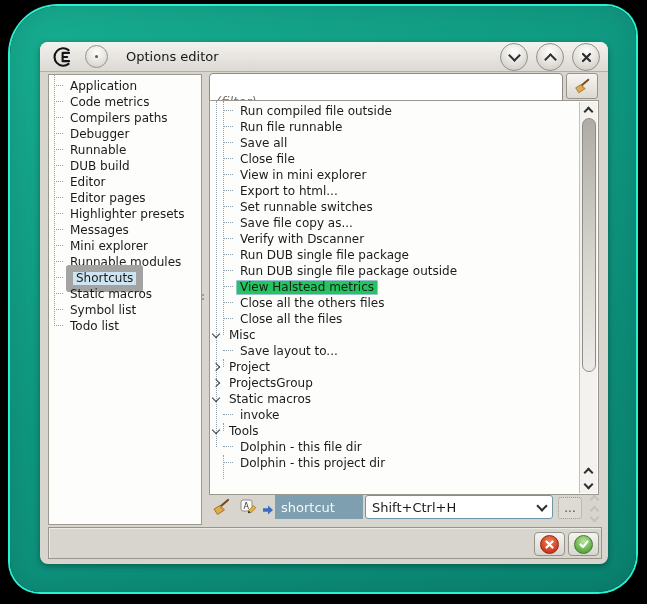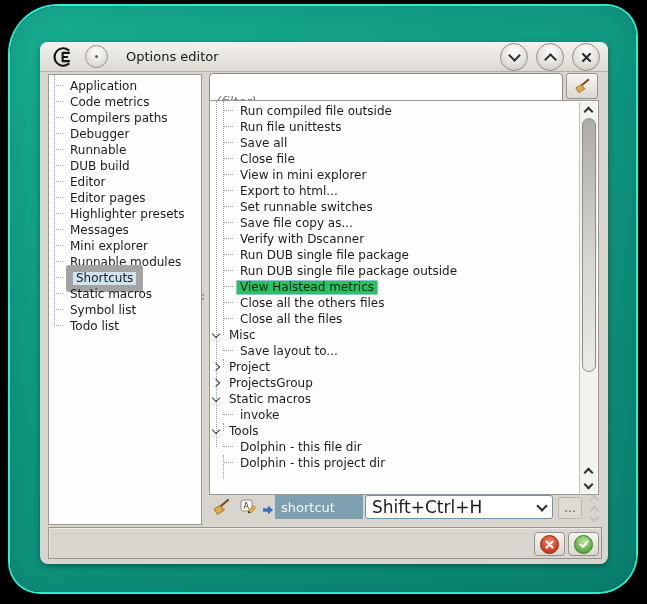--- a/index.html
+++ b/index.html
@@ -81,21 +81,21 @@
   .sb-thumb{position:absolute;left:2px;top:16px;width:12px;height:252px;border-radius:7px;
             background:linear-gradient(#aeaca5,#d6d4ce 55%,#eceae6);border:1px solid #8f8d85;}
 
   
   .prop-row{position:absolute;left:169px;top:453px;width:392px;height:26px;}
   .pr-icon{position:absolute;top:2px;}
   .prop-cell{position:absolute;left:66px;top:0;width:88px;height:24px;background:#7d9fb0;
              color:#f4f8fa;font-size:13px;display:flex;align-items:center;padding-left:6px;box-sizing:border-box;}
   .combo{position:absolute;left:156px;top:0;width:188px;height:24px;background:#fff;
          border:1px solid #6f95aa;border-radius:3px;box-sizing:border-box;
-         display:flex;align-items:center;font-size:17px;padding:0 6px;}
+         display:flex;align-items:center;font-size:13px;padding:0 6px;}
   .combo .chv{margin-left:auto;width:6px;height:6px;}
   .more-btn{position:absolute;left:349px;top:2px;width:22px;height:20px;
             background:#dedbd5;border:1px dotted #9a978f;border-radius:3px;
             font-size:12px;color:#4a4a46;display:flex;align-items:center;justify-content:center;line-height:8px;}
   .mini-sb{position:absolute;left:378px;top:-3px;width:14px;height:32px;
            display:flex;flex-direction:column;align-items:center;justify-content:space-between;}
   .mini-sb .chv{width:5px;height:5px;border-color:#c3c1ba;}
 
   
   .bottom-bar{position:absolute;left:8px;top:485px;width:552px;height:30px;
@@ -229,21 +229,21 @@
           <div class="tline" style="left: 13px; top: 322px; height: 8px;"></div>
           <div class="tline" style="left: 13px; top: 354px; height: 24px;"></div>
         </div>
       <div class="tree-rows" id="tree-rows">
           <div class="trow lvl1">
             <span class="dash"></span>
             <span class="lbl">Run compiled file outside</span>
           </div>
           <div class="trow lvl1">
             <span class="dash"></span>
-            <span class="lbl">Run file unittests</span>
+            <span class="lbl">Run file runnable</span>
           </div>
           <div class="trow lvl1">
             <span class="dash"></span>
             <span class="lbl">Save all</span>
           </div>
           <div class="trow lvl1">
             <span class="dash"></span>
             <span class="lbl">Close file</span>
           </div>
           <div class="trow lvl1">

